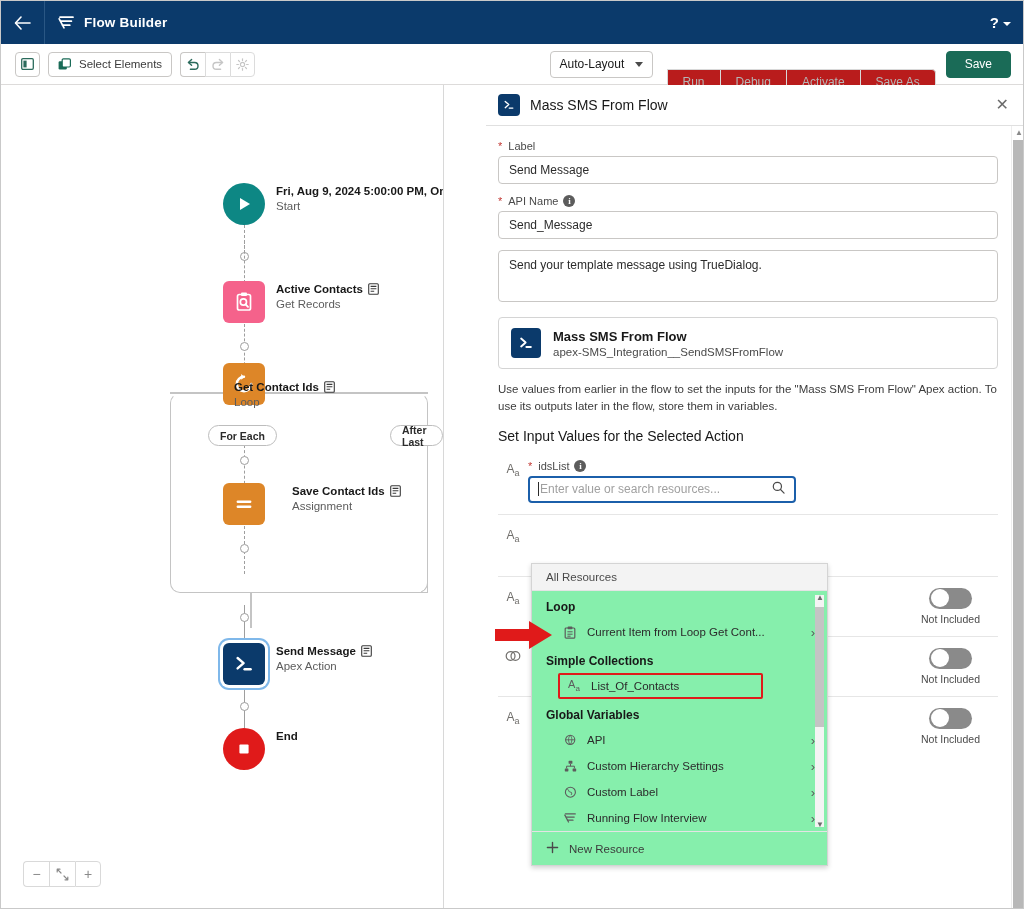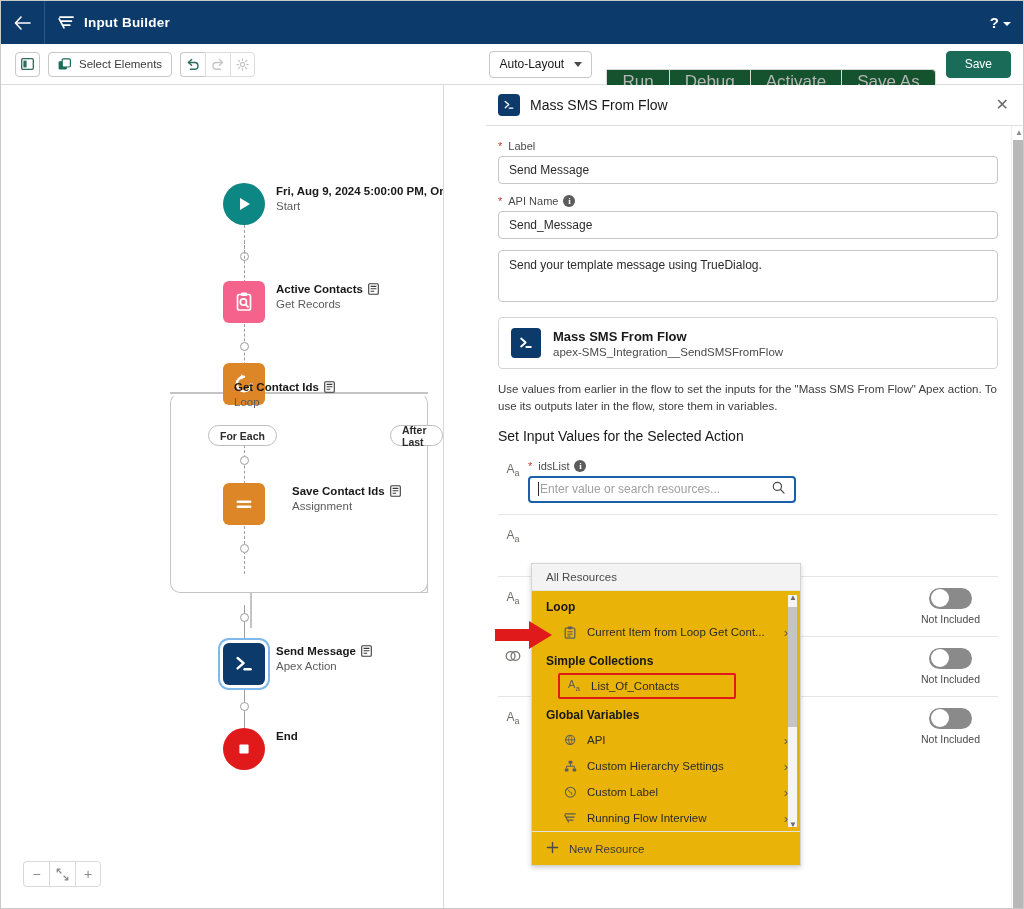--- a/index.html
+++ b/index.html
@@ -68,22 +68,22 @@
   .layoutsel {
     height: 27px; min-width: 103px; border: 1px solid #c9c7c5; background:#fff;
     border-radius: 4px; display:flex; align-items:center; justify-content:space-between;
     padding: 0 9px; font-size: 12px; color:#181818; cursor:pointer; margin-right: 14px;
   }
   .layoutsel .caret {
     width:0;height:0;border-left:4.5px solid transparent;border-right:4.5px solid transparent;
     border-top:5px solid #4a4a4a; margin-left: 10px;
   }
   .actbtn {
-    height: 27px; border: 1px solid #d8d8d8; background: #14532d;
-    font-size: 17px; color: #b6b6b6; padding: 0 15px; cursor: default;
+    height: 27px; border: 1px solid #d8d8d8; background: #b91c1c;
+    font-size: 12px; color: #b6b6b6; padding: 0 15px; cursor: default;
     display:flex; align-items:center; border-right-width:0;margin-top:36px;
   }
   .actbtn:first-of-type { border-radius: 4px 0 0 4px; }
   .actbtn.last { border-right-width:1px; border-radius: 0 4px 4px 0; }
   .savebtn {
     height: 27px; background: #1a6b57; color: #ffffff; border: 1px solid #1a6b57;
     border-radius: 4px; font-size: 12px; padding: 0 18px; margin-left: 10px;
     cursor: pointer; display:flex; align-items:center; font-weight: 400;
   }
 
@@ -205,21 +205,21 @@
     font-size: 12px; color:#a0a0a0; position:relative;
   }
   .searchbox .caretbar {
     width:1px; height:14px; background:#2b2b2b; position:absolute; left:8px;
   }
   .searchbox .ph { margin-left: 1px; }
   .searchbox .mag { margin-left:auto; color:#5c5c5c; }
 
   
   #dropdown {
-    position:absolute; left: 45px; top: 437px; width: 270px; background:#eab308;
+    position:absolute; left: 45px; top: 437px; width: 297px; background:#86efac;
     border: 1px solid #d4d4d4; box-shadow: 0 2px 5px rgba(0,0,0,.18); z-index: 40;
   }
   #dropdown .allres {
     background:#f3f3f3; font-size: 11.5px; color:#4a4a4a; padding: 7px 14px;
     border-bottom: 1px solid #e4e4e4;
   }
   #dropdown .scrollarea { position:relative; max-height: 265px; overflow:hidden; }
   #dropdown .grouphdr { font-size: 12px; font-weight:bold; color:#181818; padding: 9px 14px 5px 14px; }
   #dropdown .item {
     display:flex; align-items:center; gap: 9px; padding: 5px 12px 5px 30px;
@@ -264,21 +264,21 @@
         <path d="M1.8 7 H16" stroke="#ffffff" stroke-width="1.6" stroke-linecap="round"></path>
       </svg>
     </div>
     <div class="brand">
       <svg width="17" height="15" viewBox="0 0 17 15">
         <path d="M2 2.2 H15" stroke="#ffffff" stroke-width="1.7" stroke-linecap="round"></path>
         <path d="M3.2 6.2 H13.4" stroke="#ffffff" stroke-width="1.7" stroke-linecap="round"></path>
         <path d="M4.6 10.2 H11.8" stroke="#ffffff" stroke-width="1.7" stroke-linecap="round"></path>
         <path d="M1.2 3.8 L6 12.8" stroke="#ffffff" stroke-width="1.7" stroke-linecap="round"></path>
       </svg>
-      <span class="title">Input Builder</span>
+      <span class="title">Flow Builder</span>
     </div>
     <div class="help">
       <span>?</span>
       <span class="caret"></span>
     </div>
   </div>
 
   <div id="toolbar">
     <div class="tbtn sq">
       <svg width="13" height="12" viewBox="0 0 13 12">

